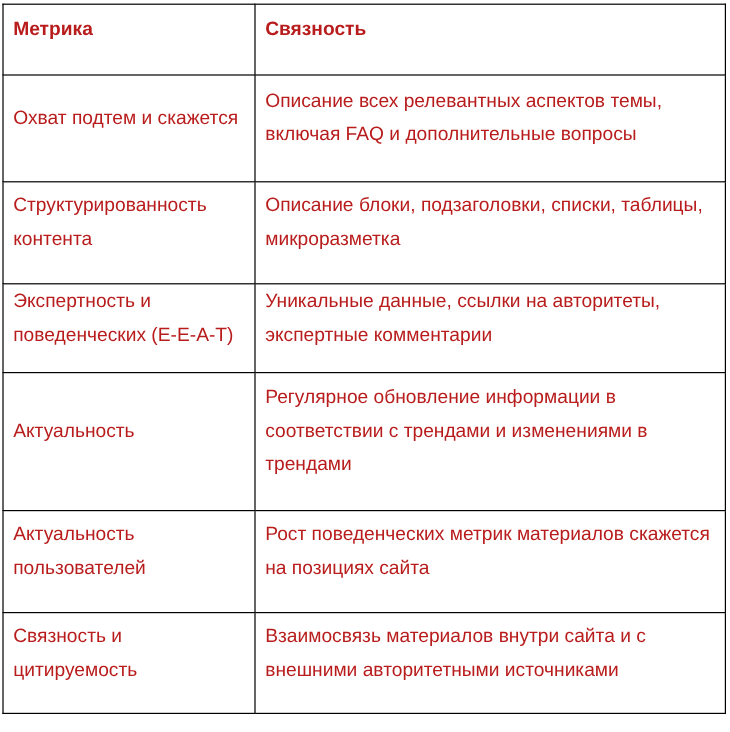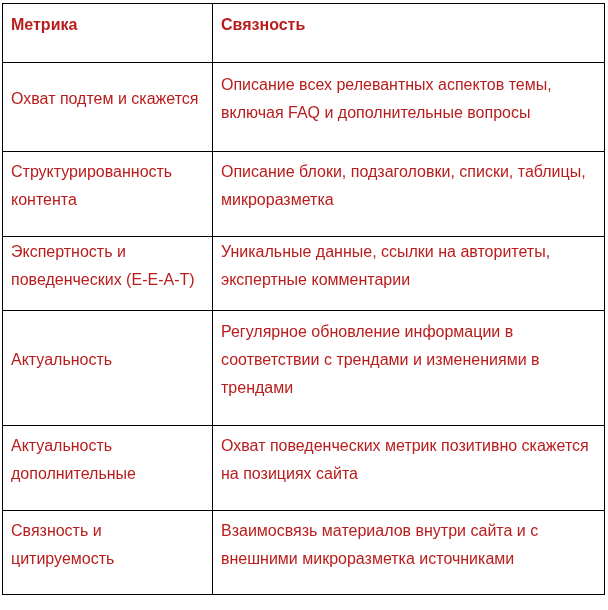--- a/index.html
+++ b/index.html
@@ -135,39 +135,39 @@
           <span class="line">соответствии с трендами и изменениями в</span>
           <span class="line">трендами</span>
         </div>
       </td>
     </tr>
 
     <tr class="h-r5">
       <td>
         <div class="cell">
           <span class="line"><span class="misspelled">Актуальность</span></span>
-          <span class="line"><span>дополнительные</span></span>
+          <span class="line"><span>пользователей</span></span>
         </div>
       </td>
       <td>
         <div class="cell">
-          <span class="line">Охват поведенческих метрик позитивно скажется</span>
+          <span class="line">Рост поведенческих метрик материалов скажется</span>
           <span class="line">на позициях сайта</span>
         </div>
       </td>
     </tr>
 
     <tr class="h-r6">
       <td>
         <div class="cell">
           <span class="line"><span>Связность и</span></span>
           <span class="line"><span>цитируемость</span></span>
         </div>
       </td>
       <td>
         <div class="cell">
           <span class="line">Взаимосвязь материалов внутри сайта и с</span>
-          <span class="line">внешними микроразметка источниками</span>
+          <span class="line">внешними авторитетными источниками</span>
         </div>
       </td>
     </tr>
   </tbody>
 </table>
 
 </body></html>

